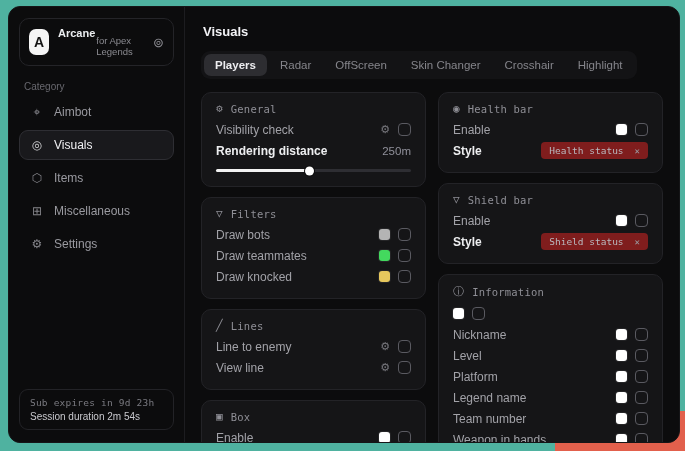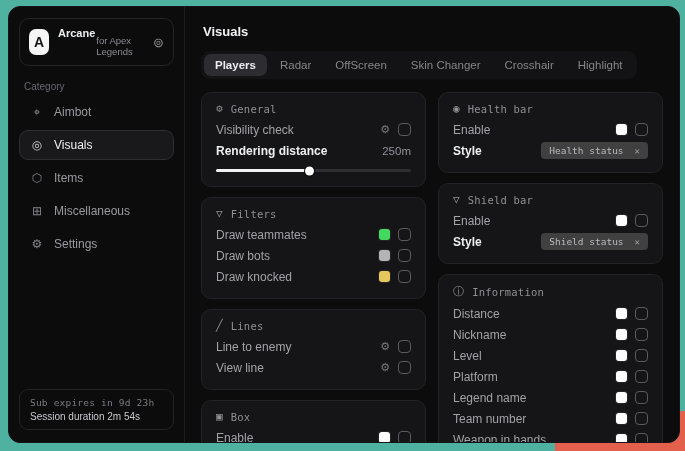--- a/index.html
+++ b/index.html
@@ -56,21 +56,21 @@
 
   .mini-gear { color:#77777d; font-size:11px; cursor:pointer; line-height:1; }
   .checkbox { width:13px; height:13px; border:1.5px solid #5a5a61; border-radius:4px; background:transparent; cursor:pointer; }
   .swatch { width:11px; height:11px; border-radius:3px; cursor:pointer; box-shadow:0 0 0 1px rgba(255,255,255,.07); }
 
   .slider { margin:8px 0 3px; position:relative; height:3px; background:#2e2e33; border-radius:2px; cursor:pointer; }
   .slider-fill { position:relative; height:100%; background:#f2f2f2; border-radius:2px; }
   .slider-thumb { position:absolute; right:-4px; top:50%; transform:translateY(-50%); width:9px; height:9px; border-radius:50%;
     background:#fff; box-shadow:0 0 0 1px #0c0c0d; }
 
-  .chip { display:inline-flex; align-items:center; gap:11px; background:#404040; border-radius:4px; padding:3px 8px;
+  .chip { display:inline-flex; align-items:center; gap:11px; background:#7f1d1d; border-radius:4px; padding:3px 8px;
     font-family:"DejaVu Sans Mono", monospace; font-size:9.5px; color:#b9b9bf; cursor:default; }
   .chip-x { color:#9a9aa0; font-size:9px; cursor:pointer; }
 </style>
 </head>
 <body>
 
 <div class="desktop-accent"></div>
 
 <div class="window">
 
@@ -153,30 +153,30 @@
             </div>
           </div>
         </div>
 
         <div class="card">
           <div class="card-head">
             <span class="glyph">▽</span>
             <span>Filters</span>
           </div>
           <div class="row">
+            <span class="row-label">Draw bots</span>
+            <span class="row-right">
+              <span class="swatch" style="background: rgb(180, 180, 180);"></span>
+              <span class="checkbox"></span>
+            </span>
+          </div>
+          <div class="row">
             <span class="row-label">Draw teammates</span>
             <span class="row-right">
               <span class="swatch" style="background: rgb(67, 217, 94);"></span>
-              <span class="checkbox"></span>
-            </span>
-          </div>
-          <div class="row">
-            <span class="row-label">Draw bots</span>
-            <span class="row-right">
-              <span class="swatch" style="background: rgb(180, 180, 180);"></span>
               <span class="checkbox"></span>
             </span>
           </div>
           <div class="row">
             <span class="row-label">Draw knocked</span>
             <span class="row-right">
               <span class="swatch" style="background: rgb(230, 199, 93);"></span>
               <span class="checkbox"></span>
             </span>
           </div>
@@ -263,21 +263,20 @@
             </span>
           </div>
         </div>
 
         <div class="card">
           <div class="card-head">
             <span class="glyph">ⓘ</span>
             <span>Information</span>
           </div>
           <div class="row">
-            <span class="row-label">Distance</span>
             <span class="row-right">
               <span class="swatch" style="background: rgb(255, 255, 255);"></span>
               <span class="checkbox"></span>
             </span>
           </div>
           <div class="row">
             <span class="row-label">Nickname</span>
             <span class="row-right">
               <span class="swatch" style="background: rgb(255, 255, 255);"></span>
               <span class="checkbox"></span>

